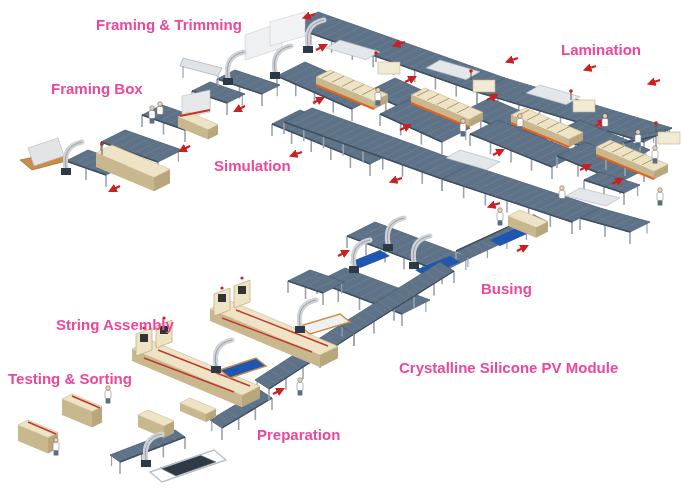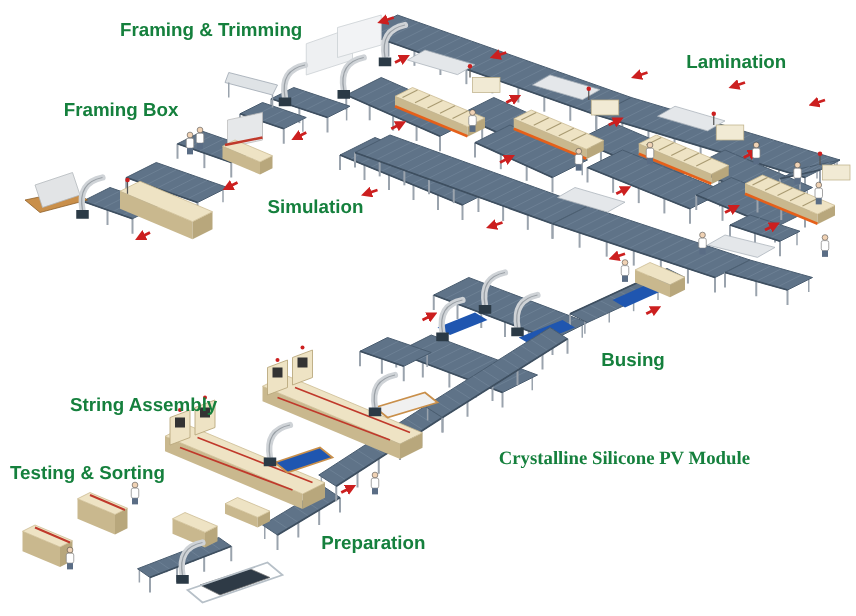--- a/index.html
+++ b/index.html
@@ -1,21 +1,21 @@
 <!DOCTYPE html>
 <html><head>
 <meta charset="utf-8">
 <style>
   html, body { margin: 0; padding: 0; background: #ffffff; }
   body { width: 685px; height: 493px; position: relative; overflow: hidden;
          font-family: "Liberation Sans", sans-serif; }
   #scene { position: absolute; left: 0; top: 0; width: 685px; height: 493px; }
   .label { position: absolute; font-family: "Liberation Sans", sans-serif; font-weight: bold;
-           color: #15803d; font-size: 15px; white-space: nowrap; line-height: 1.15; }
-  .title { font-size: 15px; font-family: Liberation Serif, serif; }
+           color: #ec4899; font-size: 15px; white-space: nowrap; line-height: 1.15; }
+  .title { font-size: 15px; }
 </style>
 </head>
 <body>
 
 <svg id="scene" viewBox="0 0 685 493" xmlns="http://www.w3.org/2000/svg">
   <defs>
     <marker id="arr" viewBox="0 0 10 10" refX="5" refY="5" markerWidth="4" markerHeight="4" orient="auto">
       <path d="M0,0 L10,5 L0,10 z" fill="#cc1f1f"></path>
     </marker>
   </defs>
@@ -839,20 +839,20 @@
         <circle cx="300" cy="380" r="2.3" fill="#f0d2b4" stroke="#333" stroke-width="0.4"></circle>
         <rect x="297" y="382.5" width="6" height="8" rx="1.5" fill="#ffffff" stroke="#888" stroke-width="0.6"></rect>
         <rect x="297.6" y="390.5" width="4.8" height="5" fill="#5a6d85"></rect>
       </g>
     </g>
 </svg>
 
 <div class="label" style="left:96px; top:16px;">Framing &amp; Trimming</div>
 <div class="label" style="left:51px; top:80px;">Framing Box</div>
 <div class="label" style="left:170px; top:157px;margin-left:44px;">Simulation</div>
-<div class="label" style="left:549px; top:41px;">Lamination</div>
+<div class="label" style="left:561px; top:41px;">Lamination</div>
 <div class="label" style="left:481px; top:280px;">Busing</div>
 <div class="label" style="left:56px; top:296px;margin-top:20px;">String Assembly</div>
 <div class="label" style="left:8px; top:370px;">Testing &amp; Sorting</div>
 <div class="label" style="left:213px; top:426px;margin-left:44px;">Preparation</div>
 <div class="label title" style="left:399px; top:359px;">
   <div>Crystalline Silicone PV Module</div>
 </div>
 
 </body></html>

